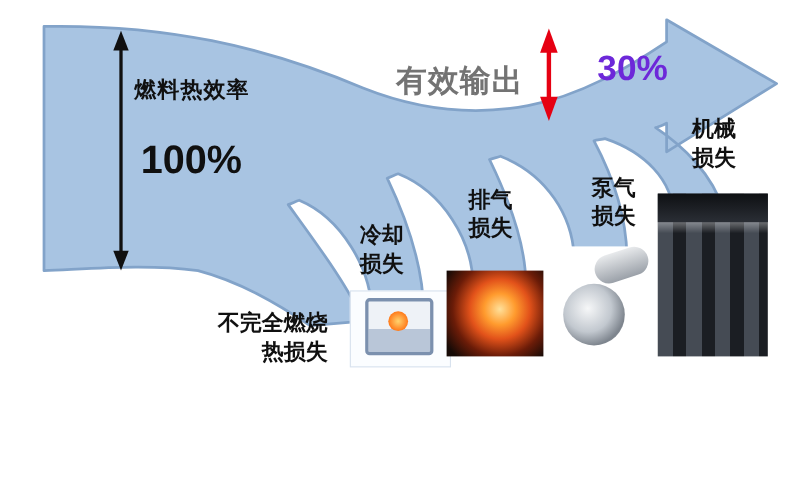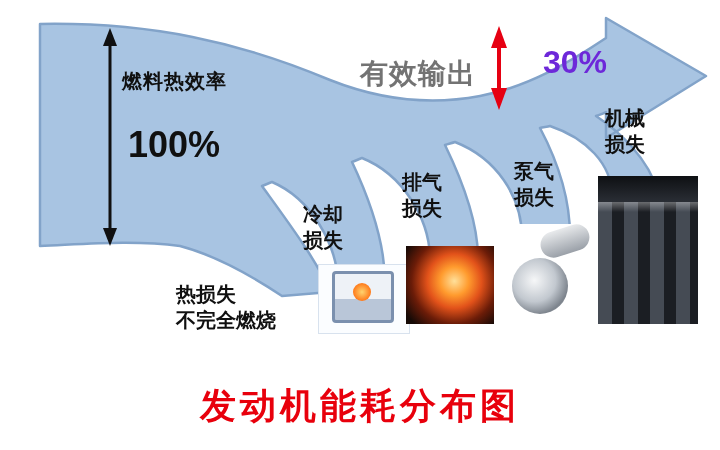--- a/index.html
+++ b/index.html
@@ -8,21 +8,21 @@
     font-family:"Liberation Sans","DejaVu Sans",sans-serif;
   }
   .layer-svg{position:absolute;left:0;top:0;z-index:1;}
   .abs{position:absolute;}
   .img{z-index:2;}
   .txt{z-index:3;font-weight:700;color:#101010;white-space:nowrap;}
   .fuel-label{left:122px;top:68px;font-size:20px;letter-spacing:1px;}
   .fuel-value{left:128px;top:124px;font-size:36px;}
   .out-label{left:360px;top:55px;font-size:28px;color:#737373;letter-spacing:1px;}
   .out-value{left:543px;top:44px;font-size:32px;color:#6d28d9;}
-  .loss{z-index:3;font-weight:700;color:#101010;font-size:20px;line-height:1.3;text-align:left;}
+  .loss{z-index:3;font-weight:700;color:#101010;font-size:20px;line-height:1.3;text-align:right;}
   .loss0{left:176px;top:281px;width:122px;}
   .loss1{left:303px;top:201px;width:64px;}
   .loss2{left:402px;top:169px;width:64px;}
   .loss3{left:514px;top:130px;width:64px;margin-top:28px;}
   .loss4{left:605px;top:105px;width:64px;}
   .title{left:0;top:382px;width:720px;text-align:center;z-index:3;
          font-size:36px;font-weight:700;color:#e8000c;letter-spacing:4px;}
   
   .piston{left:318px;top:264px;width:90px;height:68px;background:#fbfdff;border:1px solid #d8e2ee;}
   .pis-body{position:absolute;left:13px;top:6px;width:56px;height:46px;
@@ -105,34 +105,33 @@
     <div class="eng-shine"></div>
   </div>
 
   <div class="abs txt fuel-label">燃料热效率</div>
   <div class="abs txt fuel-value">100%</div>
 
   <div class="abs txt out-label">有效输出</div>
   <div class="abs txt out-value">30%</div>
 
   <div class="abs loss loss0">
+    <div>不完全燃烧</div>
     <div>热损失</div>
-    <div>不完全燃烧</div>
   </div>
   <div class="abs loss loss1">
     <div>冷却</div>
     <div>损失</div>
   </div>
   <div class="abs loss loss2">
     <div>排气</div>
     <div>损失</div>
   </div>
   <div class="abs loss loss3">
     <div>泵气</div>
     <div>损失</div>
   </div>
   <div class="abs loss loss4">
     <div>机械</div>
     <div>损失</div>
   </div>
 
-  <div class="abs title">发动机能耗分布图</div>
 </div>
 
 </body></html>

